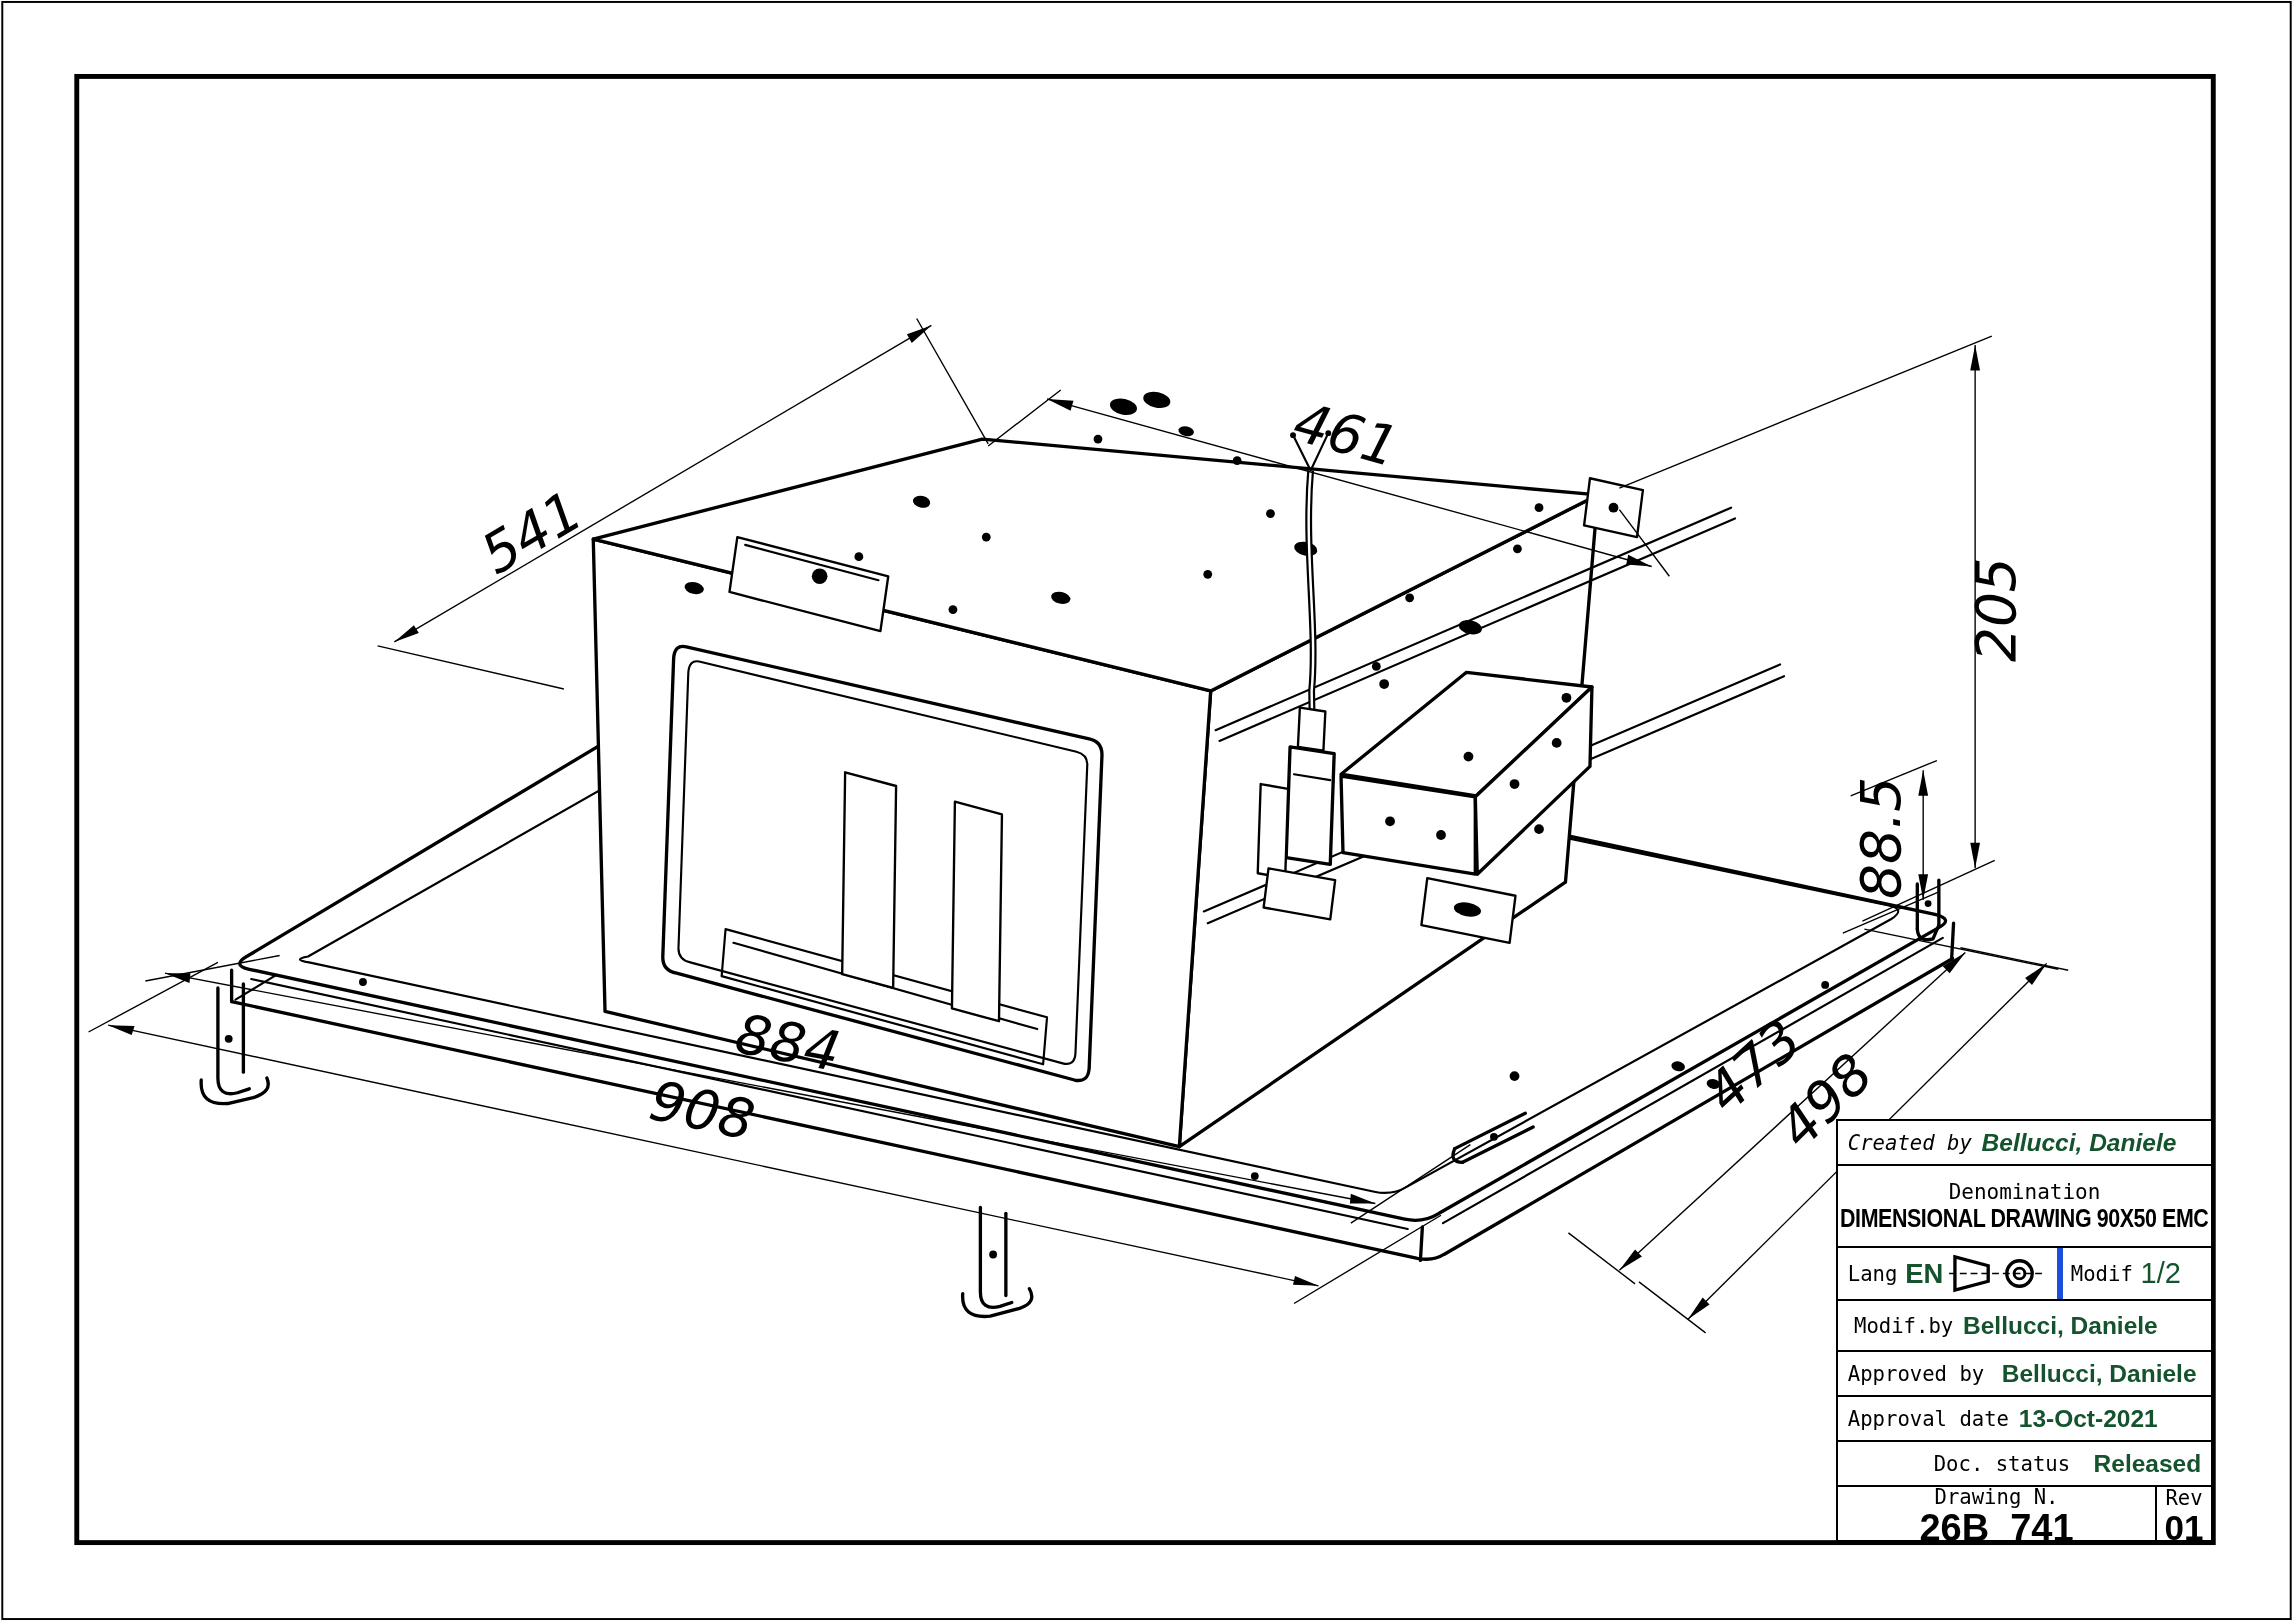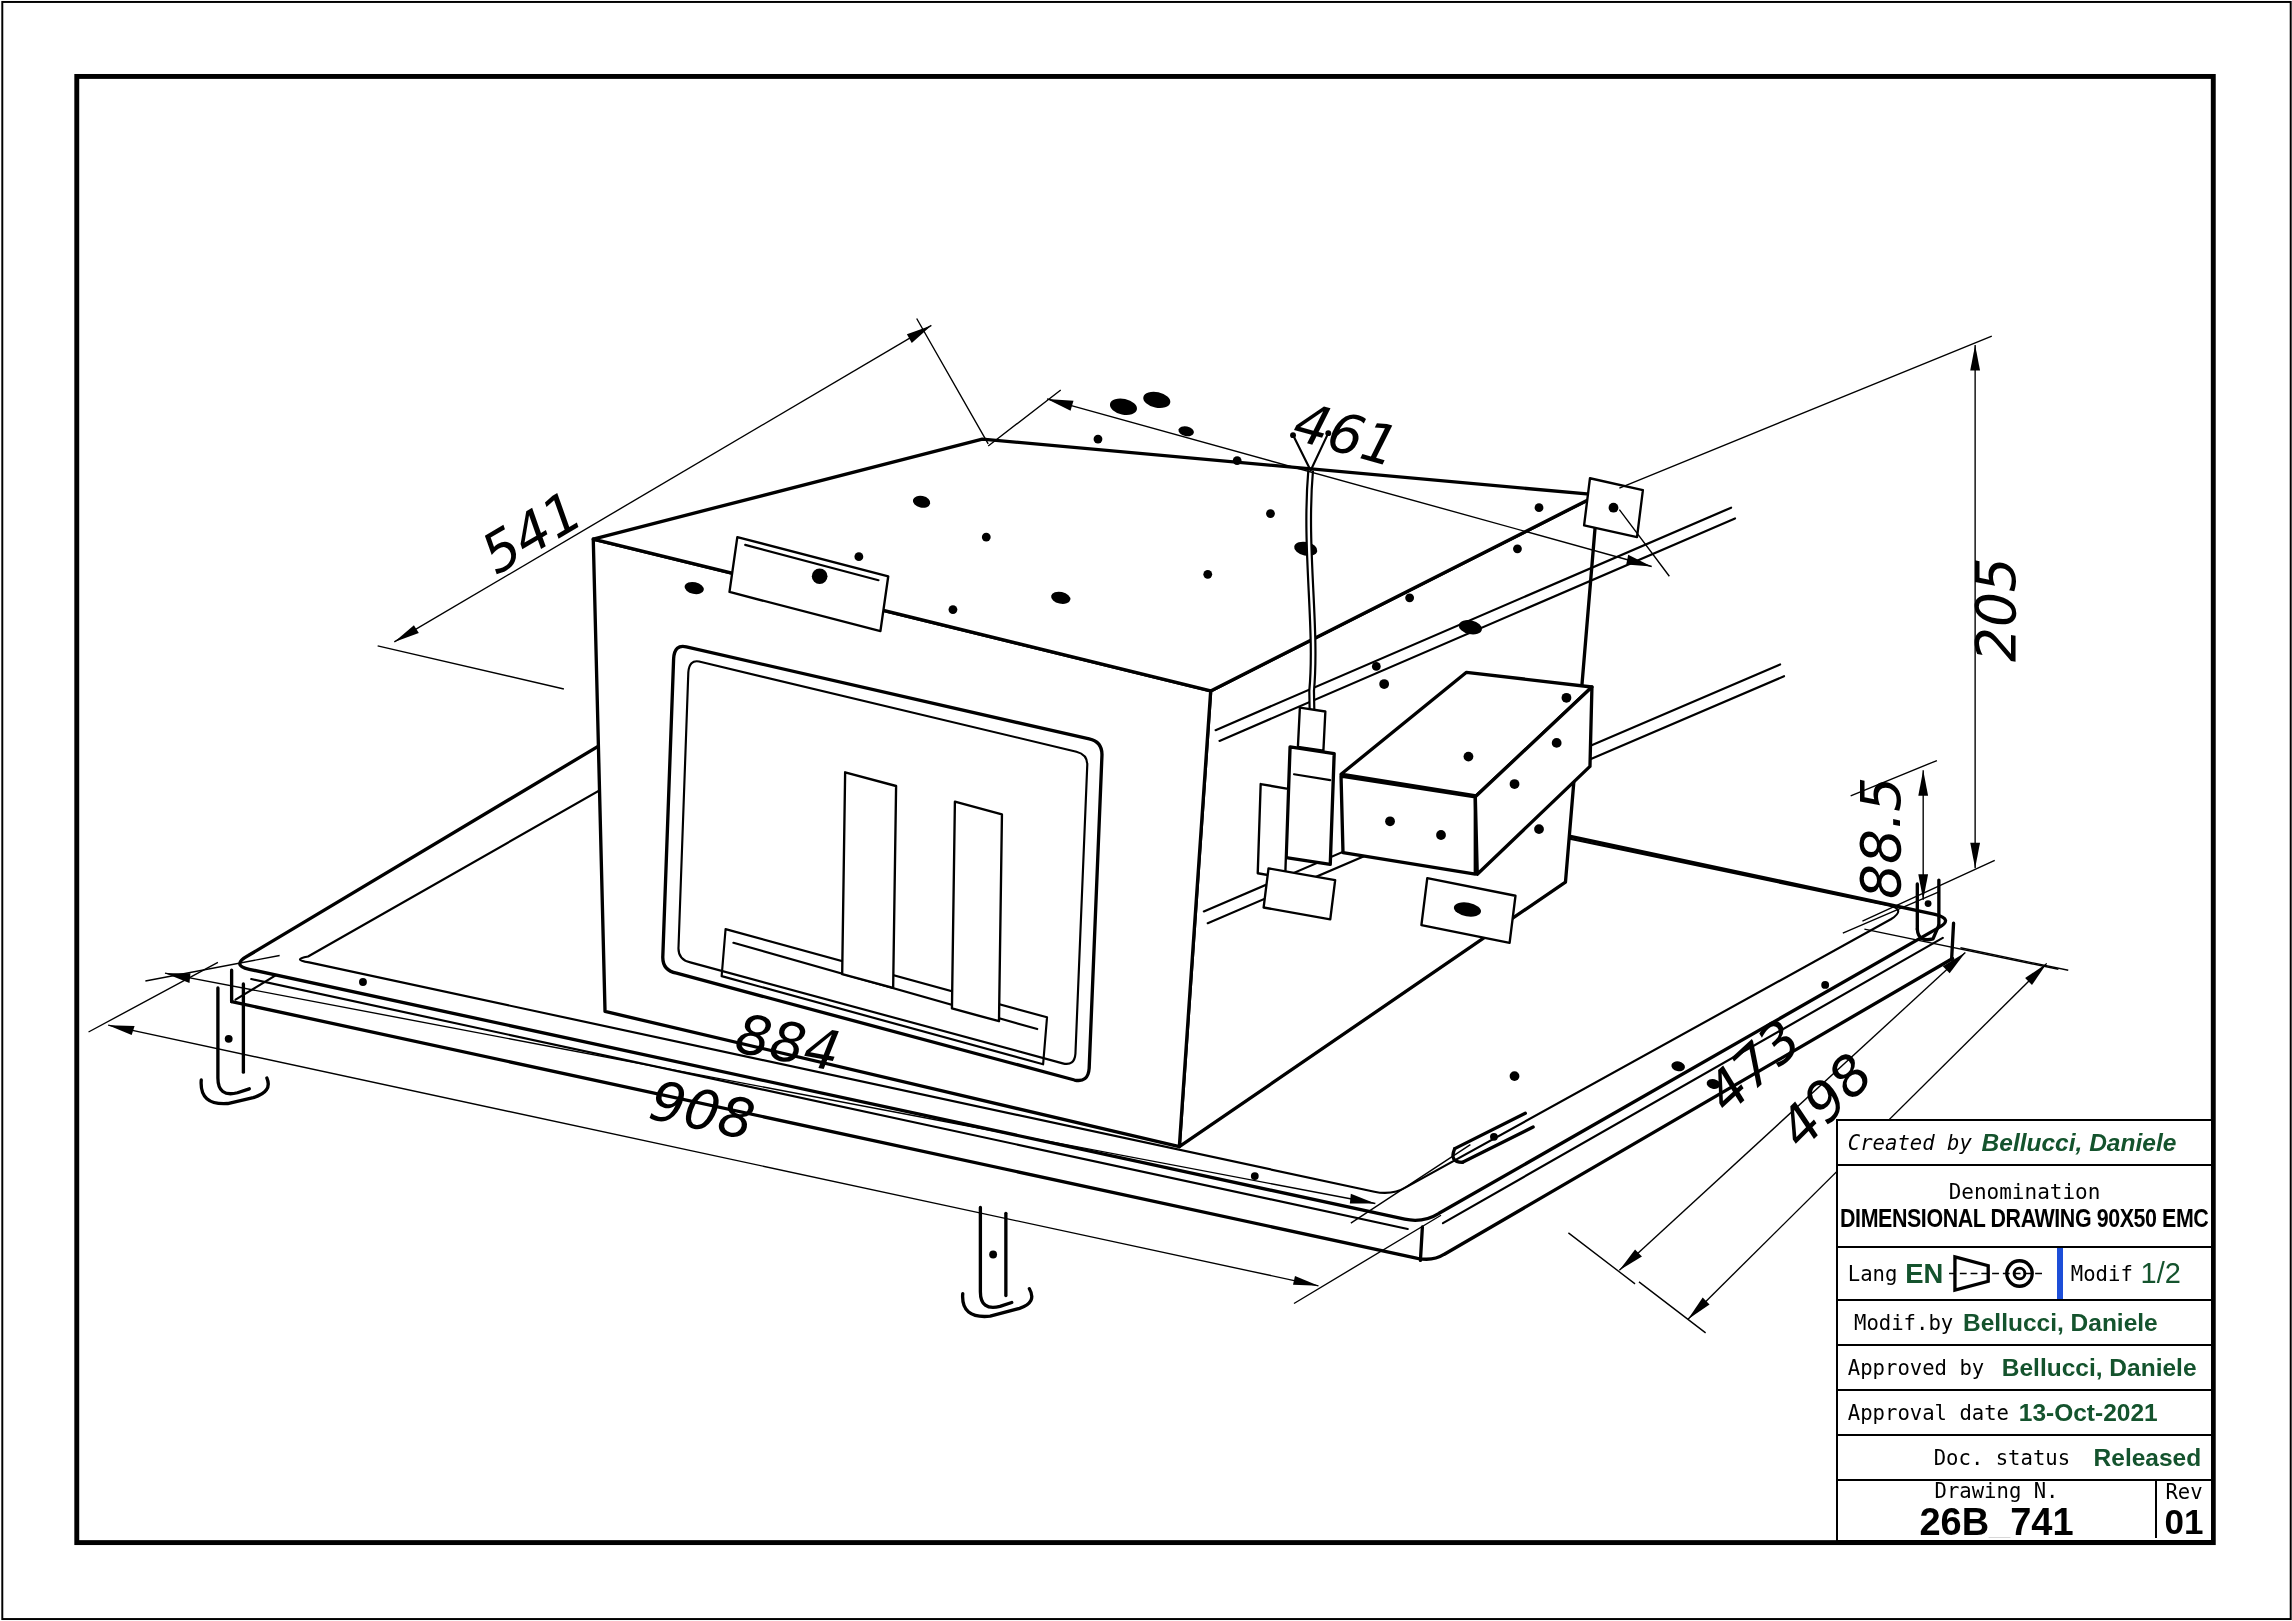--- a/index.html
+++ b/index.html
@@ -272,21 +272,21 @@
           <circle cx="72" cy="23" r="13" fill="none" stroke="#000" stroke-width="3.4"></circle>
           <circle cx="72" cy="23" r="5.5" fill="none" stroke="#000" stroke-width="3"></circle>
         </svg>
       </div>
       <div class="cell-r">
         <span class="tb-label">Modif</span>
         <span class="tb-value mid-num" style="margin-left:7.8px;">1/2</span>
       </div>
     </div>
 
-    <div class="tb-row" style="height:45px;padding-left:16px;">
+    <div class="tb-row" style="height:51px;padding-left:16px;">
       <span class="tb-label">Modif.by</span>
       <span class="tb-value" style="margin-left:9.8px;">Bellucci,  Daniele</span>
     </div>
 
     <div class="tb-row" style="height:45px;">
       <span class="tb-label">Approved by</span>
       <span class="tb-value" style="margin-left:17.6px;">Bellucci, Daniele</span>
     </div>
 
     <div class="tb-row" style="height:45px;">

